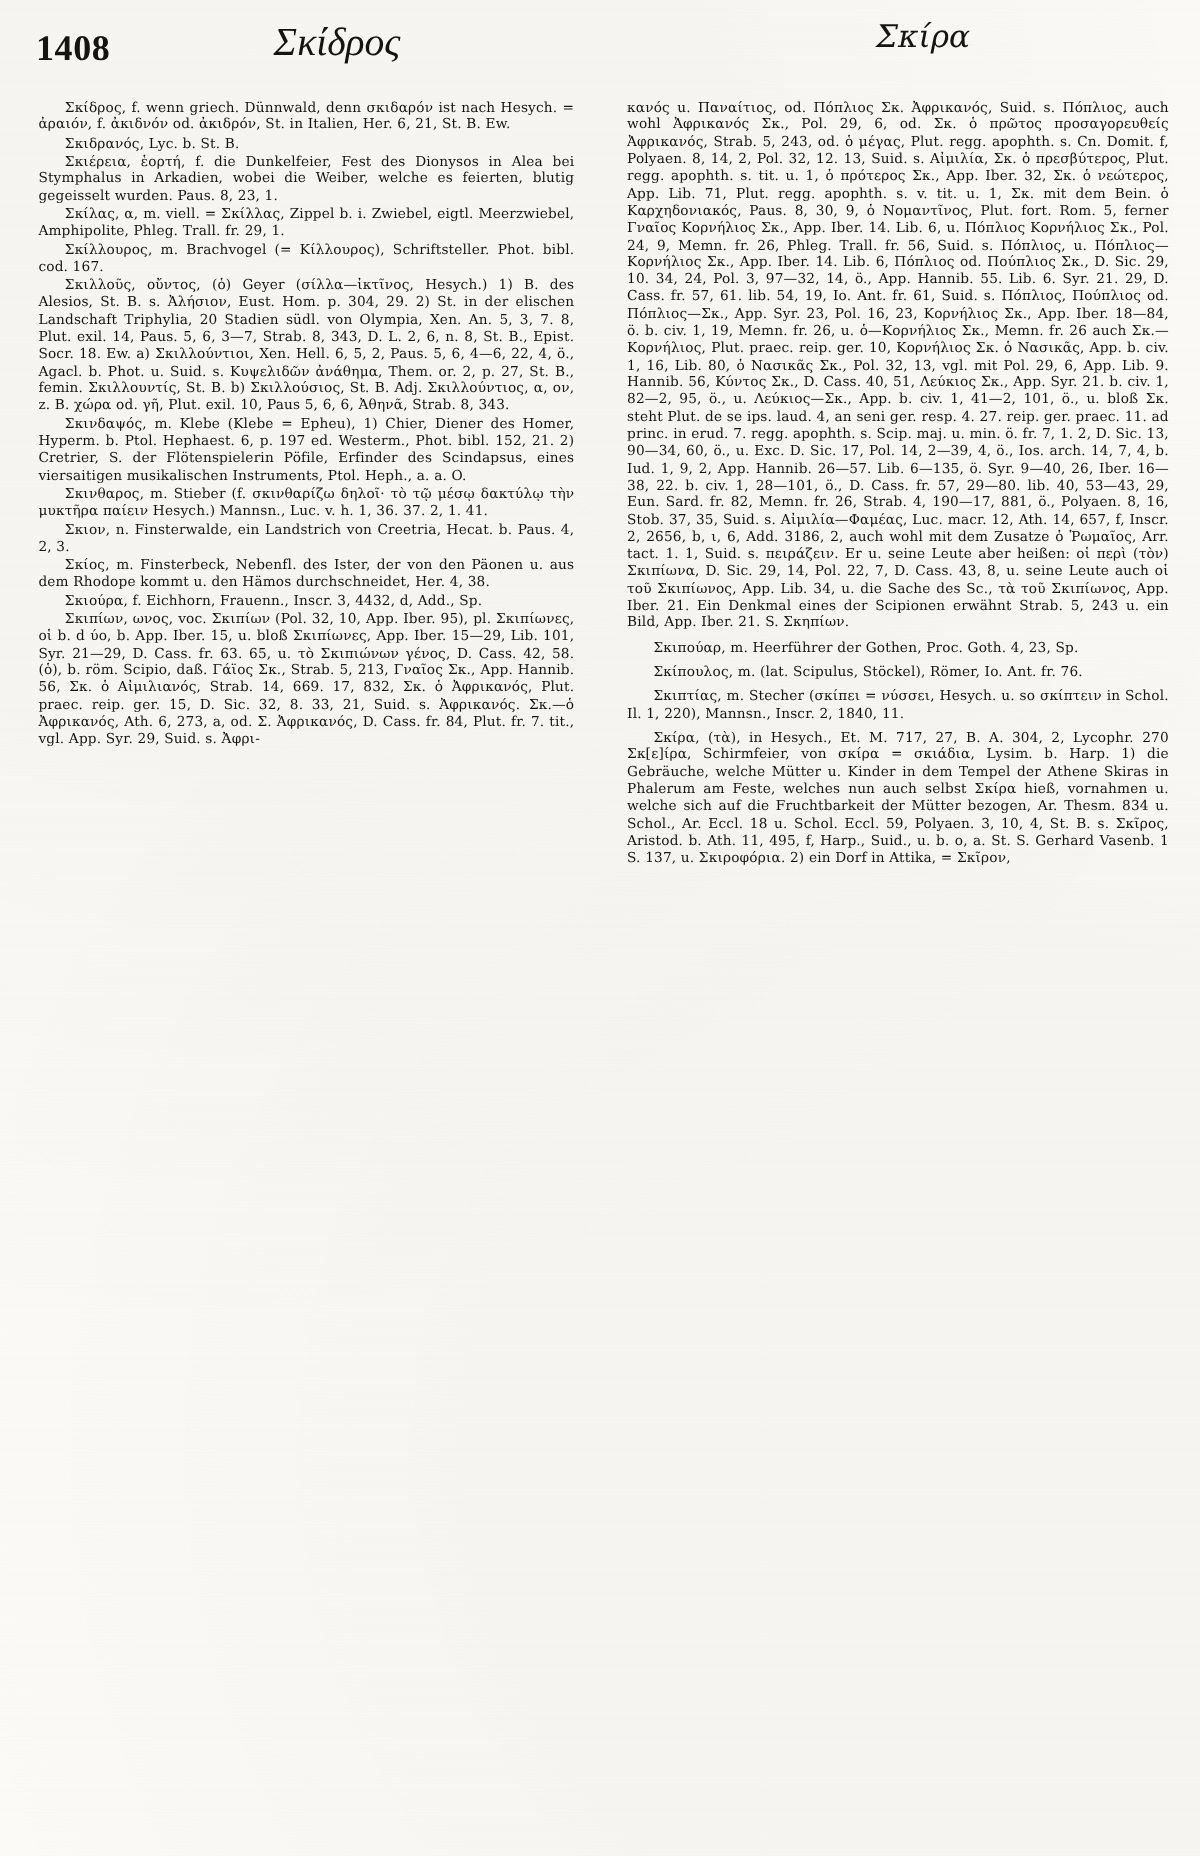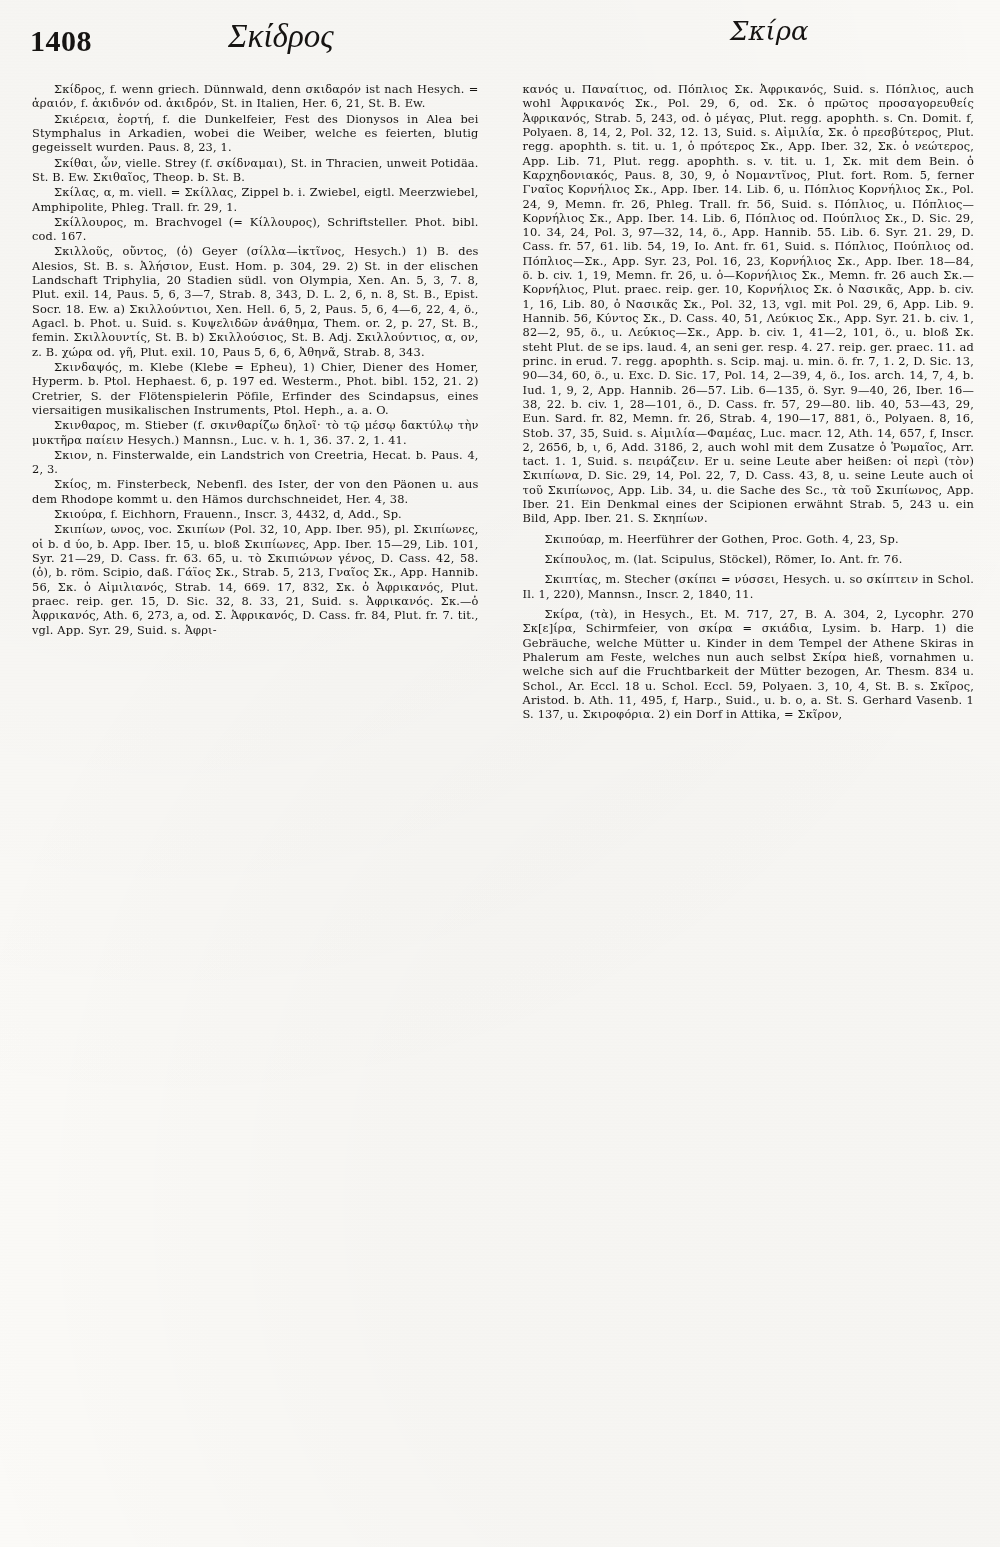--- a/index.html
+++ b/index.html
@@ -104,22 +104,22 @@
 
 <div class="header">
   <div class="folio">1408</div>
   <div class="head-left">Σκίδρος</div>
   <div class="head-right">Σκίρα</div>
 </div>
 
 <div class="columns">
   <div class="col left">
     <p class="entry de">Σκίδρος, f. wenn griech. Dünnwald, denn σκιδαρόν ist nach Hesych. = ἀραιόν, f. ἀκιδνόν od. ἀκιδρόν, St. in Italien, Her. 6, 21, St. B. Ew.</p>
+    <p class="entry de">Σκιδρανός, Lyc. b. St. B.</p>
     <p class="entry de">Σκιέρεια, ἑορτή, f. die Dunkelfeier, Fest des Dionysos in Alea bei Stymphalus in Arkadien, wobei die Weiber, welche es feierten, blutig gegeisselt wurden. Paus. 8, 23, 1.</p>
-    <p class="entry de">Σκίθαι, ὦν, vielle. Strey (f. σκίδναμαι), St. in Thracien, unweit Potidäa. St. B. Ew. Σκιθαῖος, Theop. b. St. B.</p>
     <p class="entry de">Σκίλας, α, m. viell. = Σκίλλας, Zippel b. i. Zwiebel, eigtl. Meerzwiebel, Amphipolite, Phleg. Trall. fr. 29, 1.</p>
     <p class="entry de">Σκίλλουρος, m. Brachvogel (= Κίλλουρος), Schriftsteller. Phot. bibl. cod. 167.</p>
     <p class="entry de">Σκιλλοῦς, οὔντος, (ὁ) Geyer (σίλλα—ἰκτῖνος, Hesych.) 1) B. des Alesios, St. B. s. Ἀλήσιον, Eust. Hom. p. 304, 29. 2) St. in der elischen Landschaft Triphylia, 20 Stadien südl. von Olympia, Xen. An. 5, 3, 7. 8, Plut. exil. 14, Paus. 5, 6, 3—7, Strab. 8, 343, D. L. 2, 6, n. 8, St. B., Epist. Socr. 18. Ew. a) Σκιλλούντιοι, Xen. Hell. 6, 5, 2, Paus. 5, 6, 4—6, 22, 4, ö., Agacl. b. Phot. u. Suid. s. Κυψελιδῶν ἀνάθημα, Them. or. 2, p. 27, St. B., femin. Σκιλλουντίς, St. B. b) Σκιλλούσιος, St. B. Adj. Σκιλλούντιος, α, ον, z. B. χώρα od. γῆ, Plut. exil. 10, Paus 5, 6, 6, Ἀθηνᾶ, Strab. 8, 343.</p>
     <p class="entry de">Σκινδαψός, m. Klebe (Klebe = Epheu), 1) Chier, Diener des Homer, Hyperm. b. Ptol. Hephaest. 6, p. 197 ed. Westerm., Phot. bibl. 152, 21. 2) Cretrier, S. der Flötenspielerin Pöfile, Erfinder des Scindapsus, eines viersaitigen musikalischen Instruments, Ptol. Heph., a. a. O.</p>
     <p class="entry de">Σκινθαρος, m. Stieber (f. σκινθαρίζω δηλοῖ· τὸ τῷ μέσῳ δακτύλῳ τὴν μυκτῆρα παίειν Hesych.) Mannsn., Luc. v. h. 1, 36. 37. 2, 1. 41.</p>
     <p class="entry de">Σκιον, n. Finsterwalde, ein Landstrich von Creetria, Hecat. b. Paus. 4, 2, 3.</p>
     <p class="entry de">Σκίος, m. Finsterbeck, Nebenfl. des Ister, der von den Päonen u. aus dem Rhodope kommt u. den Hämos durchschneidet, Her. 4, 38.</p>
     <p class="entry de">Σκιούρα, f. Eichhorn, Frauenn., Inscr. 3, 4432, d, Add., Sp.</p>
     <p class="entry de">Σκιπίων, ωνος, voc. Σκιπίων (Pol. 32, 10, App. Iber. 95), pl. Σκιπίωνες, οἱ b. d ύο, b. App. Iber. 15, u. bloß Σκιπίωνες, App. Iber. 15—29, Lib. 101, Syr. 21—29, D. Cass. fr. 63. 65, u. τὸ Σκιπιώνων γένος, D. Cass. 42, 58. (ὁ), b. röm. Scipio, daß. Γάϊος Σκ., Strab. 5, 213, Γναῖος Σκ., App. Hannib. 56, Σκ. ὁ Αἰμιλιανός, Strab. 14, 669. 17, 832, Σκ. ὁ Ἀφρικανός, Plut. praec. reip. ger. 15, D. Sic. 32, 8. 33, 21, Suid. s. Ἀφρικανός. Σκ.—ὁ Ἀφρικανός, Ath. 6, 273, a, od. Σ. Ἀφρικανός, D. Cass. fr. 84, Plut. fr. 7. tit., vgl. App. Syr. 29, Suid. s. Ἀφρι-</p>
   </div>

